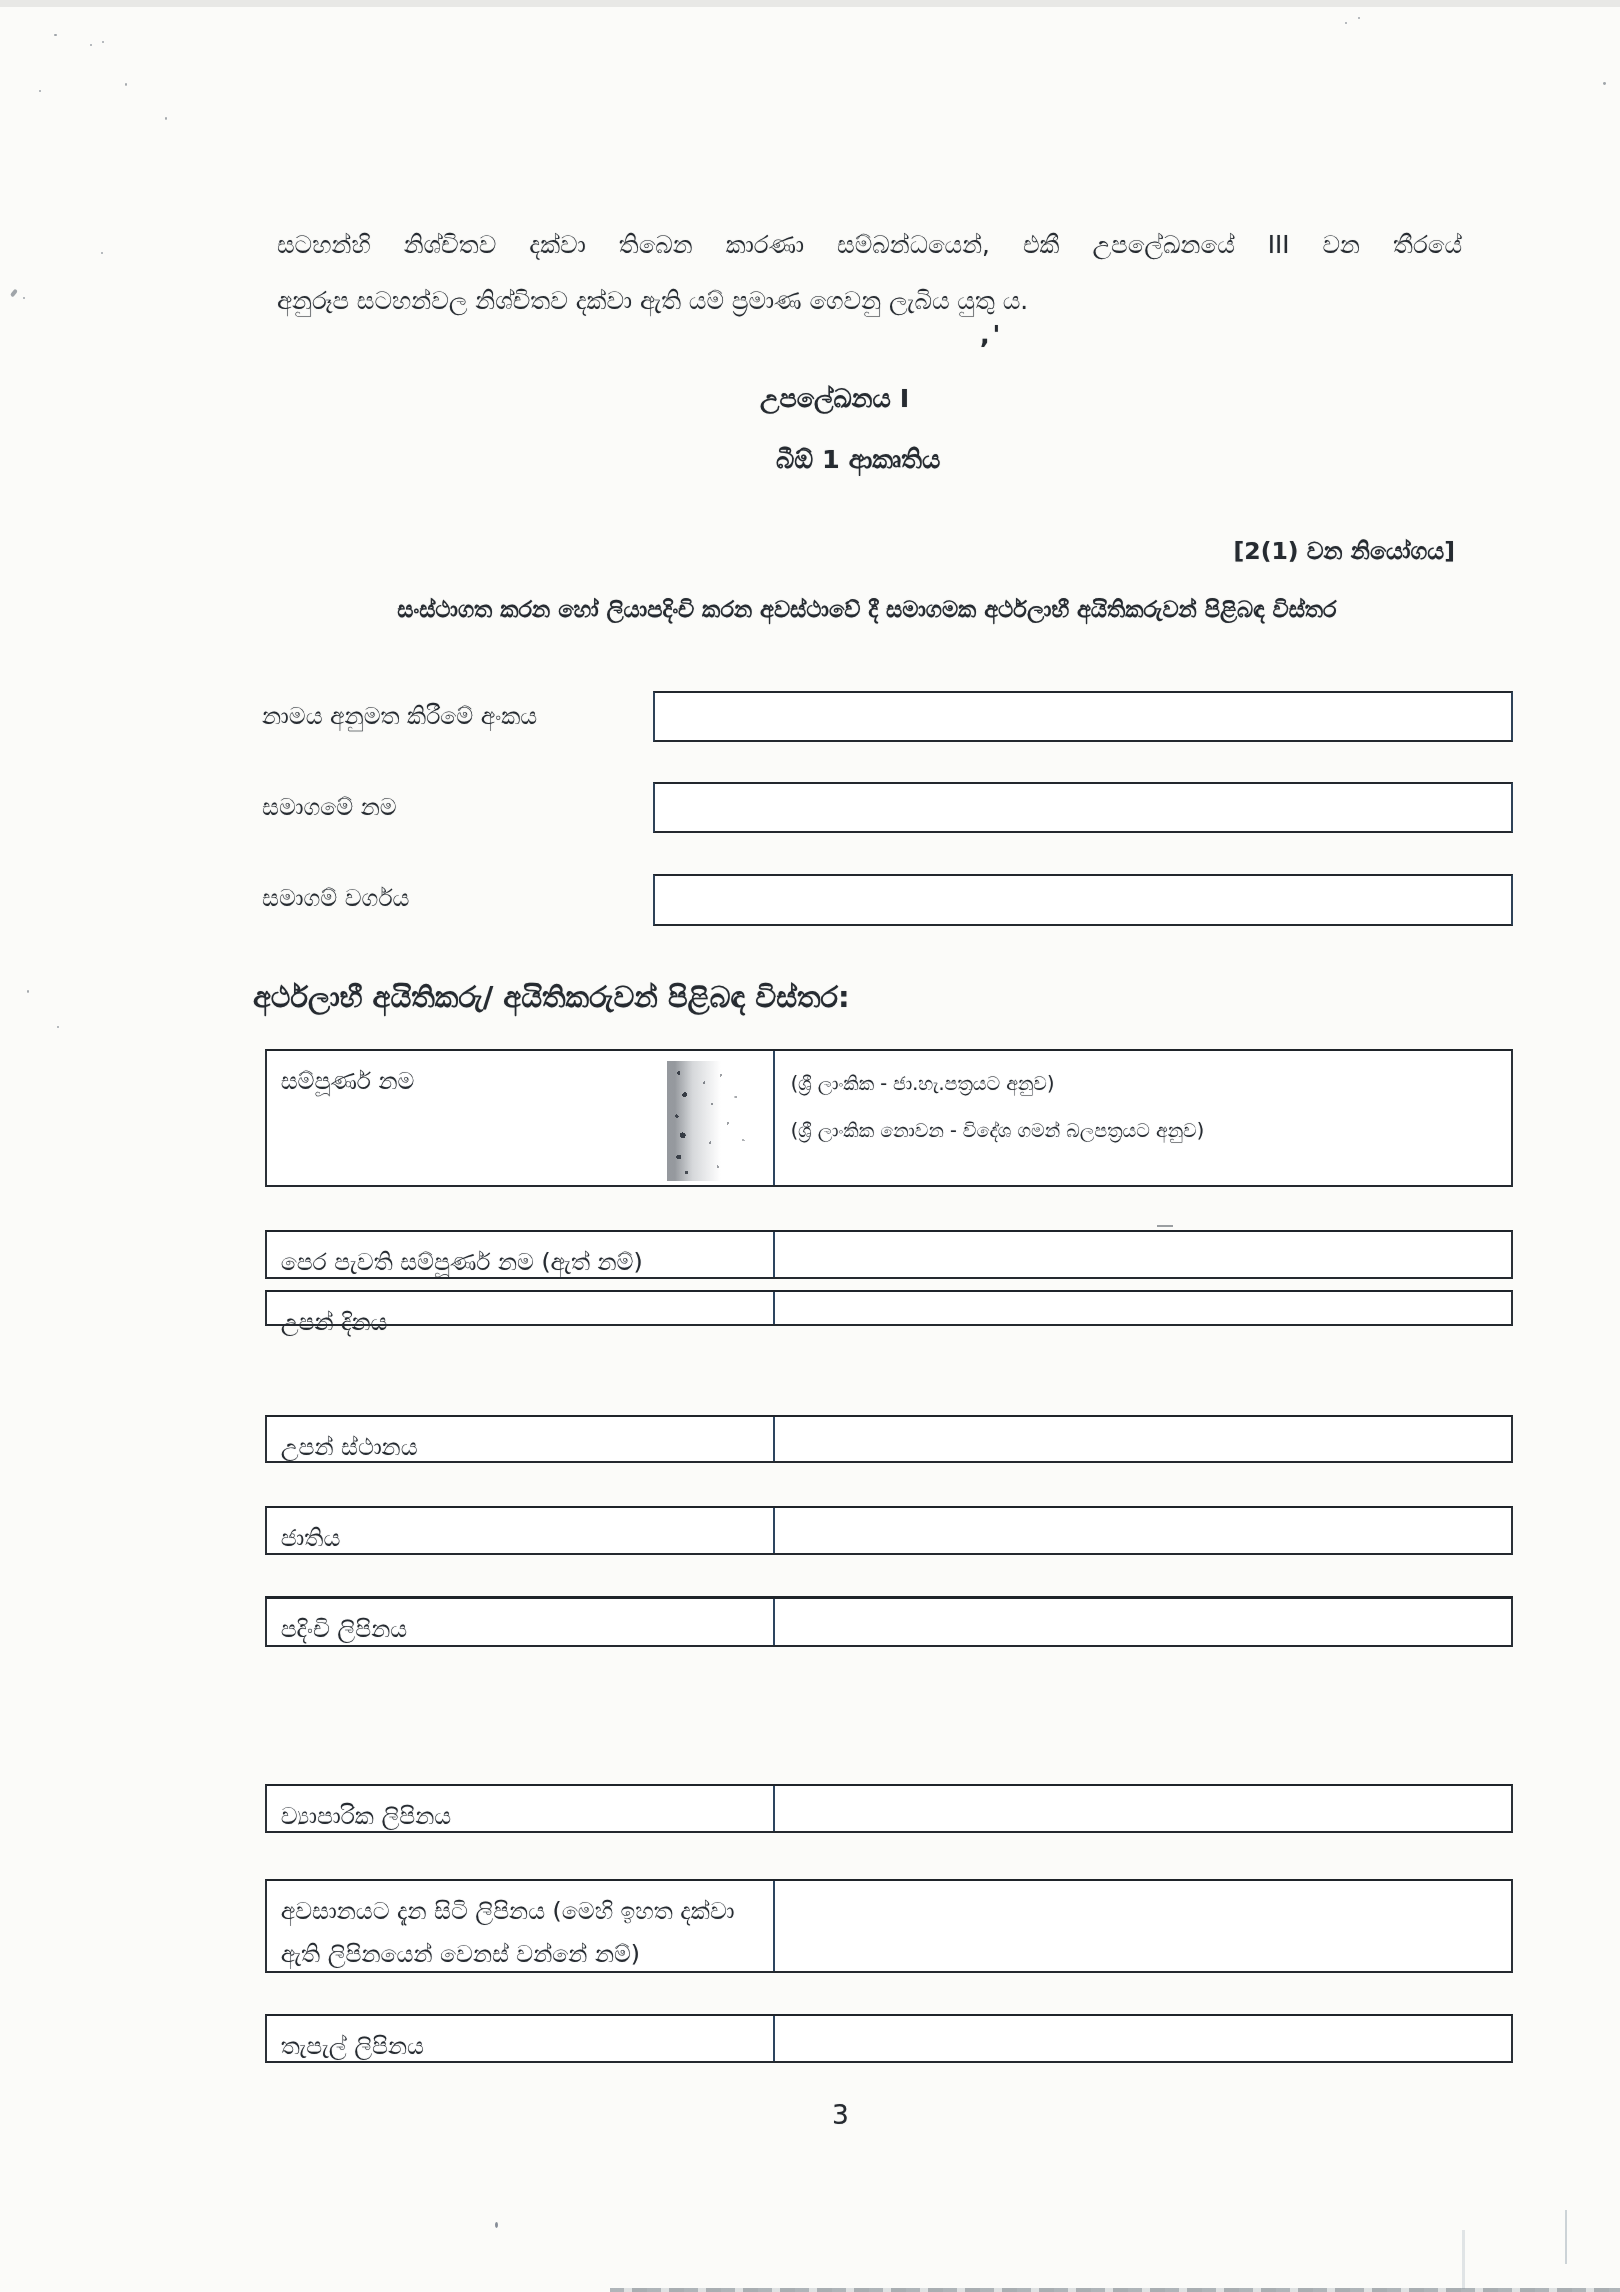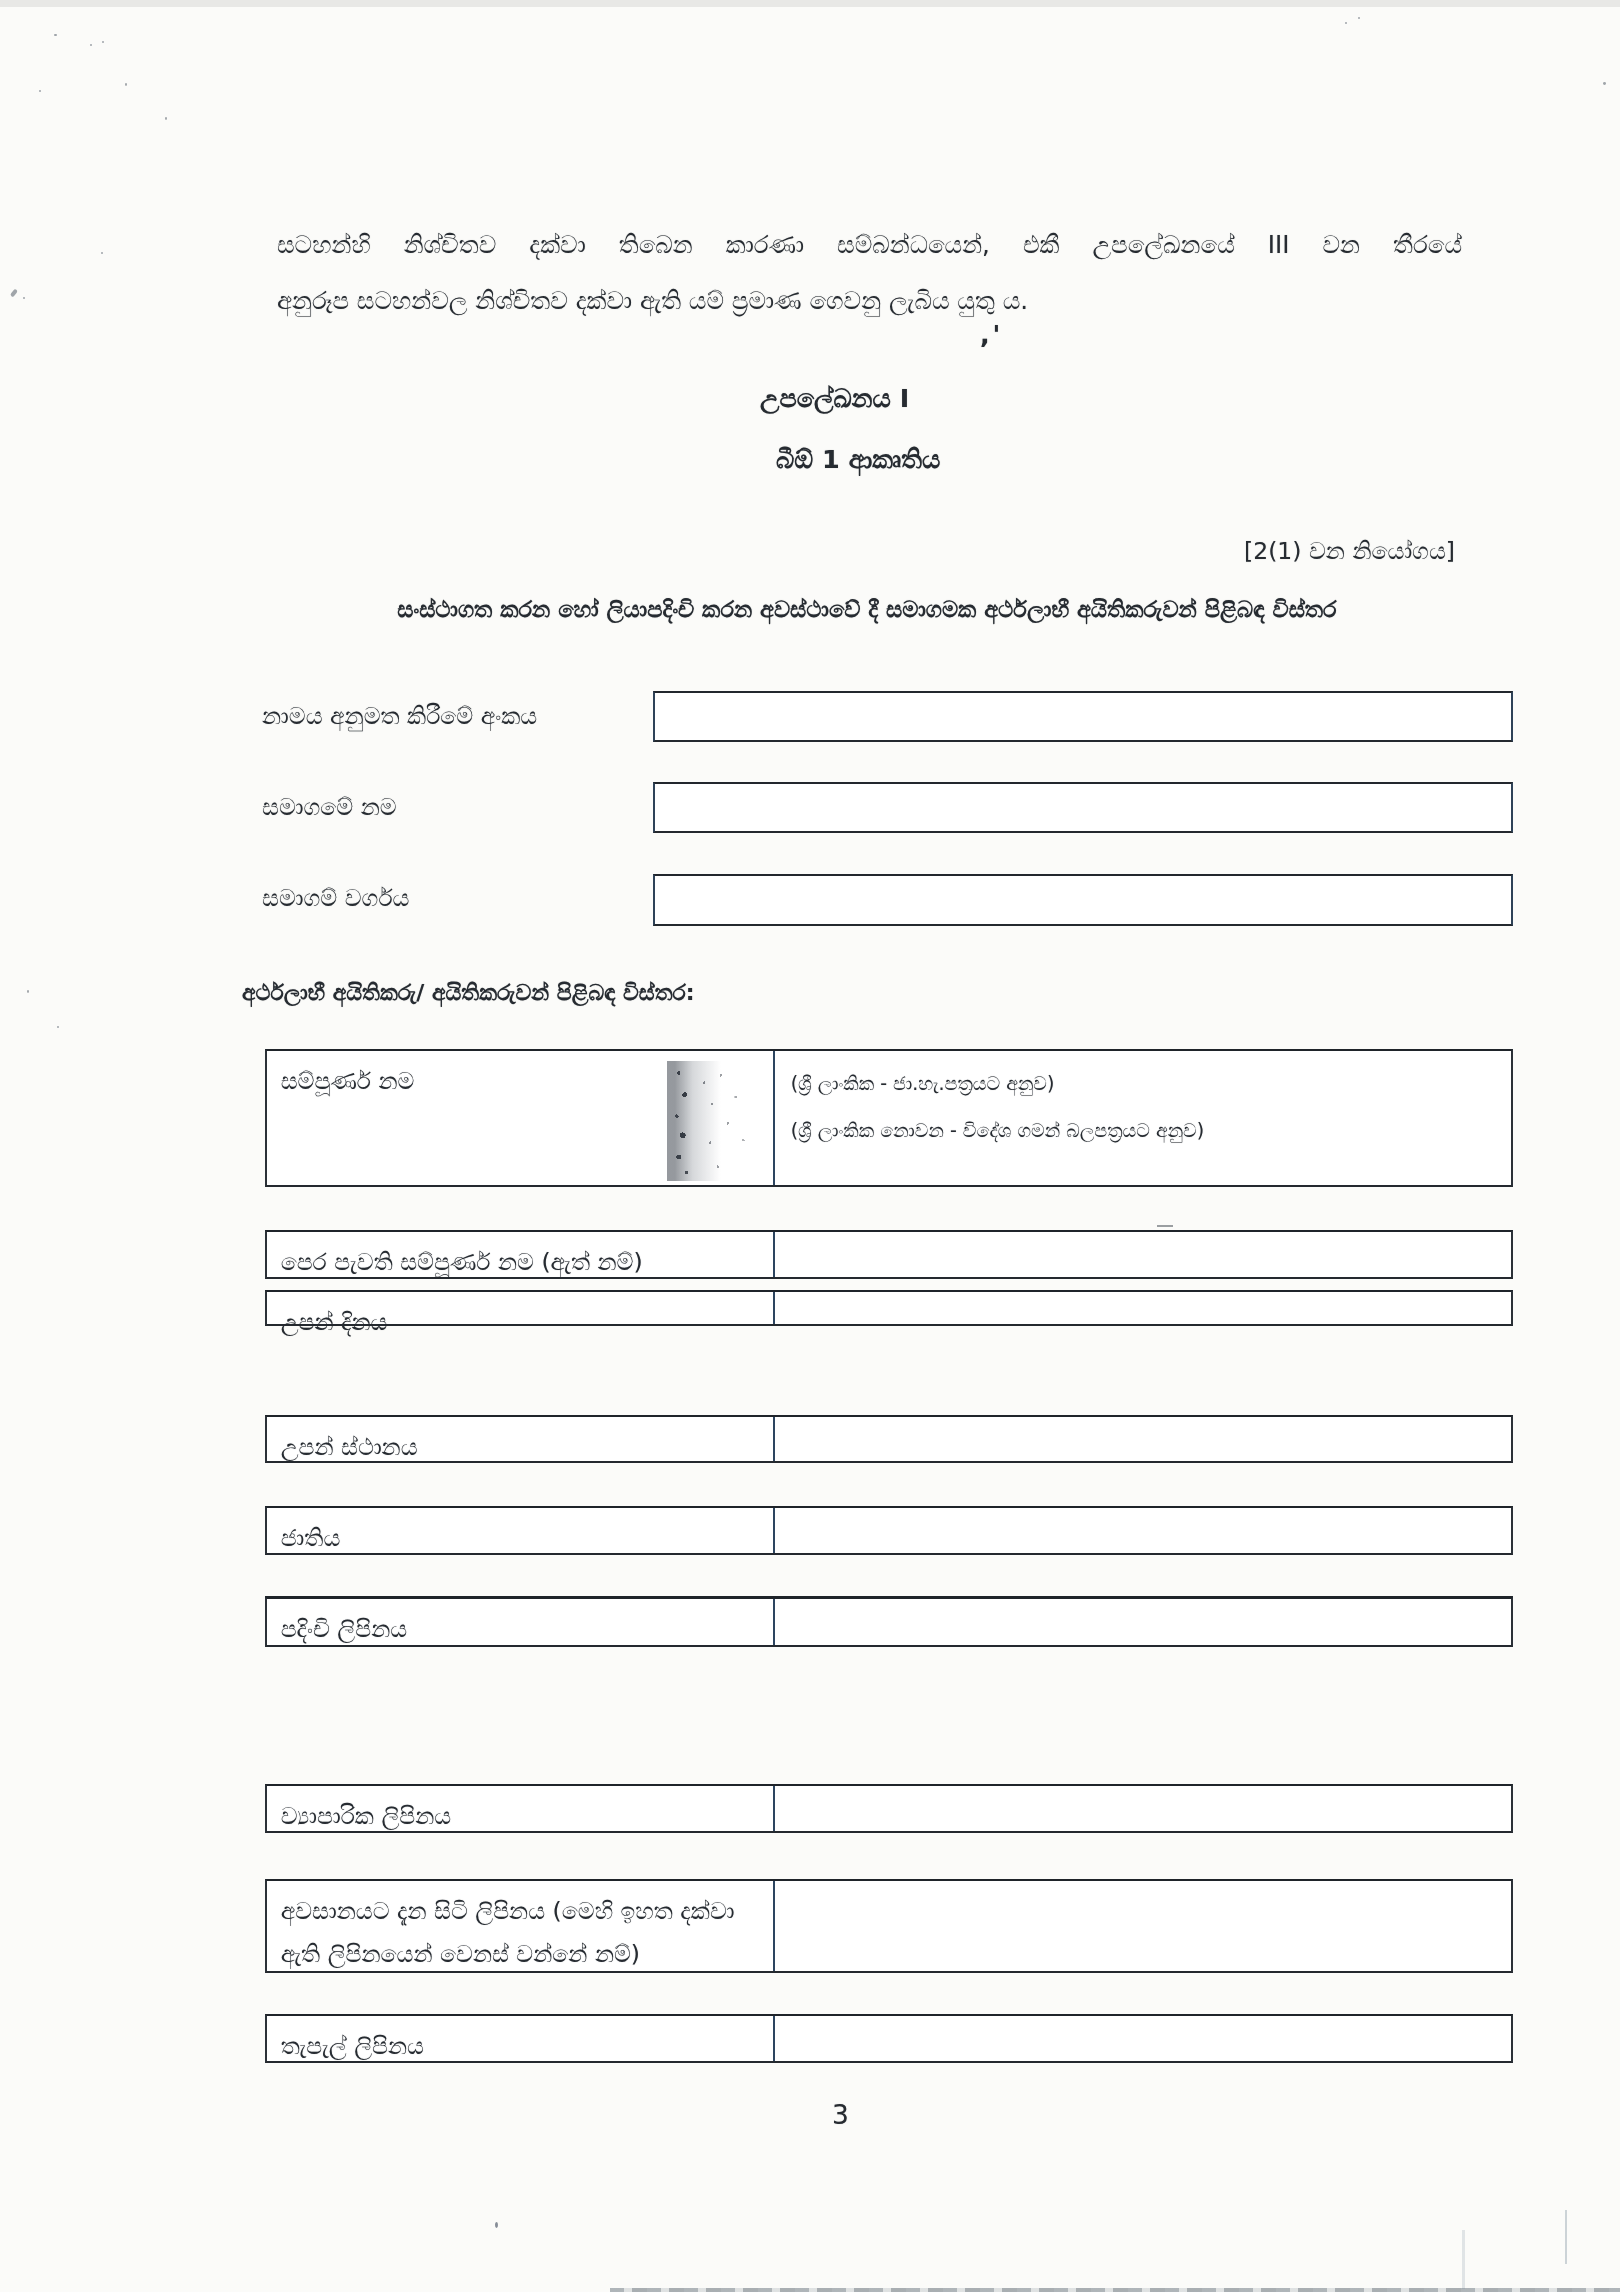--- a/index.html
+++ b/index.html
@@ -13,32 +13,32 @@
 
   
   .intro { position:absolute; left:277px; top:210px; width:1185px; font-size:24.5px; }
   .intro-line { display:block; line-height:56px; white-space:nowrap; }
   .intro-line.l1 { text-align:justify; text-align-last:justify; white-space:normal; }
   .stray-mark { position:absolute; left:980px; top:312px; font-size:25.5px; font-weight:bold; letter-spacing:2.9px; }
 
   
   .h-schedule { position:absolute; left:760px; top:376px; font-size:25.5px; font-weight:bold; }
   .h-form     { position:absolute; left:776px; top:437px; font-size:25.5px; font-weight:bold; }
-  .h-reg      { position:absolute; left:1230px; top:530px; width:225px; font-size:23.5px; font-weight:normal; text-align:right; white-space:nowrap; }
+  .h-reg      { position:absolute; left:1230px; top:530px; width:225px; font-size:23.5px; font-weight:bold; text-align:right; white-space:nowrap; }
   .h-sub      { position:absolute; left:333px; top:589px; width:1068px; font-size:22.5px; font-weight:bold; text-align:center; white-space:nowrap; }
 
   
   .cf-label { position:absolute; left:262px; font-size:23.5px; line-height:35px; white-space:nowrap; }
   .cf-box {
     position:absolute; left:653px; width:860px; background:#fff;
     border:2px solid #2e4258; border-top:2.9px solid #22272d; border-bottom:2.9px solid #24292f;
     cursor:text;
   }
 
-  .section-title { position:absolute; left:242px; top:973px; font-size:22px; font-weight:bold; }
+  .section-title { position:absolute; left:253px; top:973px; font-size:29px; font-weight:bold; }
 
   
   .trow {
     position:absolute; left:265px; width:1248px; display:flex; background:#fff;
     border:2px solid #2b3138; border-top:2.9px solid #1f242a; border-bottom:2.9px solid #24292f;
   }
   .tcell-l { position:relative; width:508px; border-right:2px solid #2d4560; padding:8.8px 13.7px 0 13.7px; }
   .tcell-r { position:relative; flex:1; padding:8.8px 15.7px 0 15.7px; cursor:text; }
   .tlabel { font-size:23.5px; line-height:43px; }
   .note { font-size:19px; line-height:47px; white-space:nowrap; }

